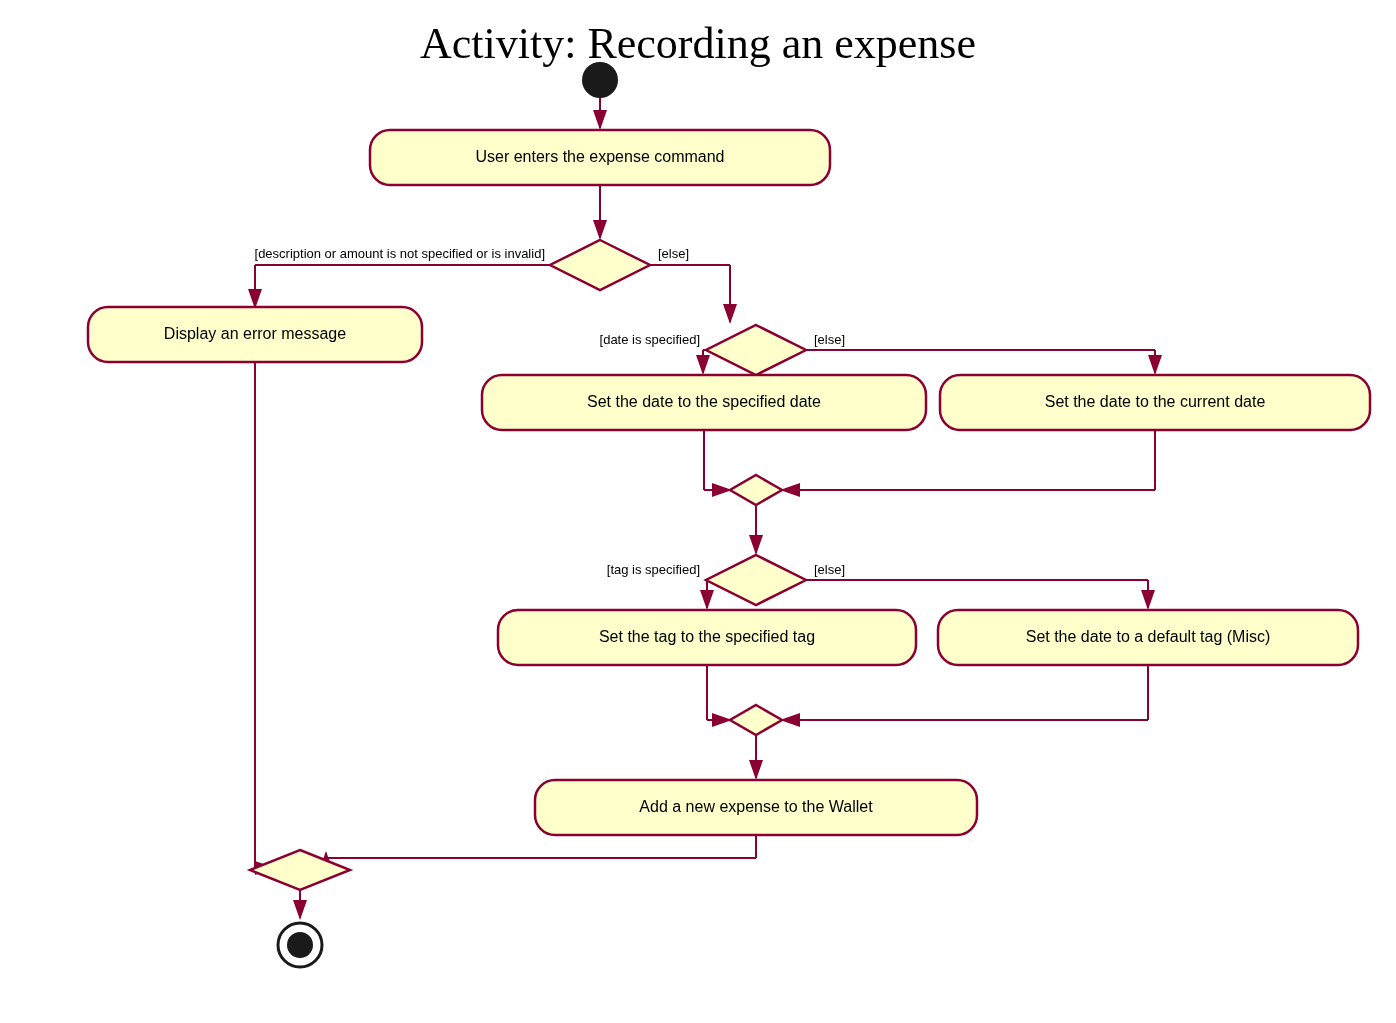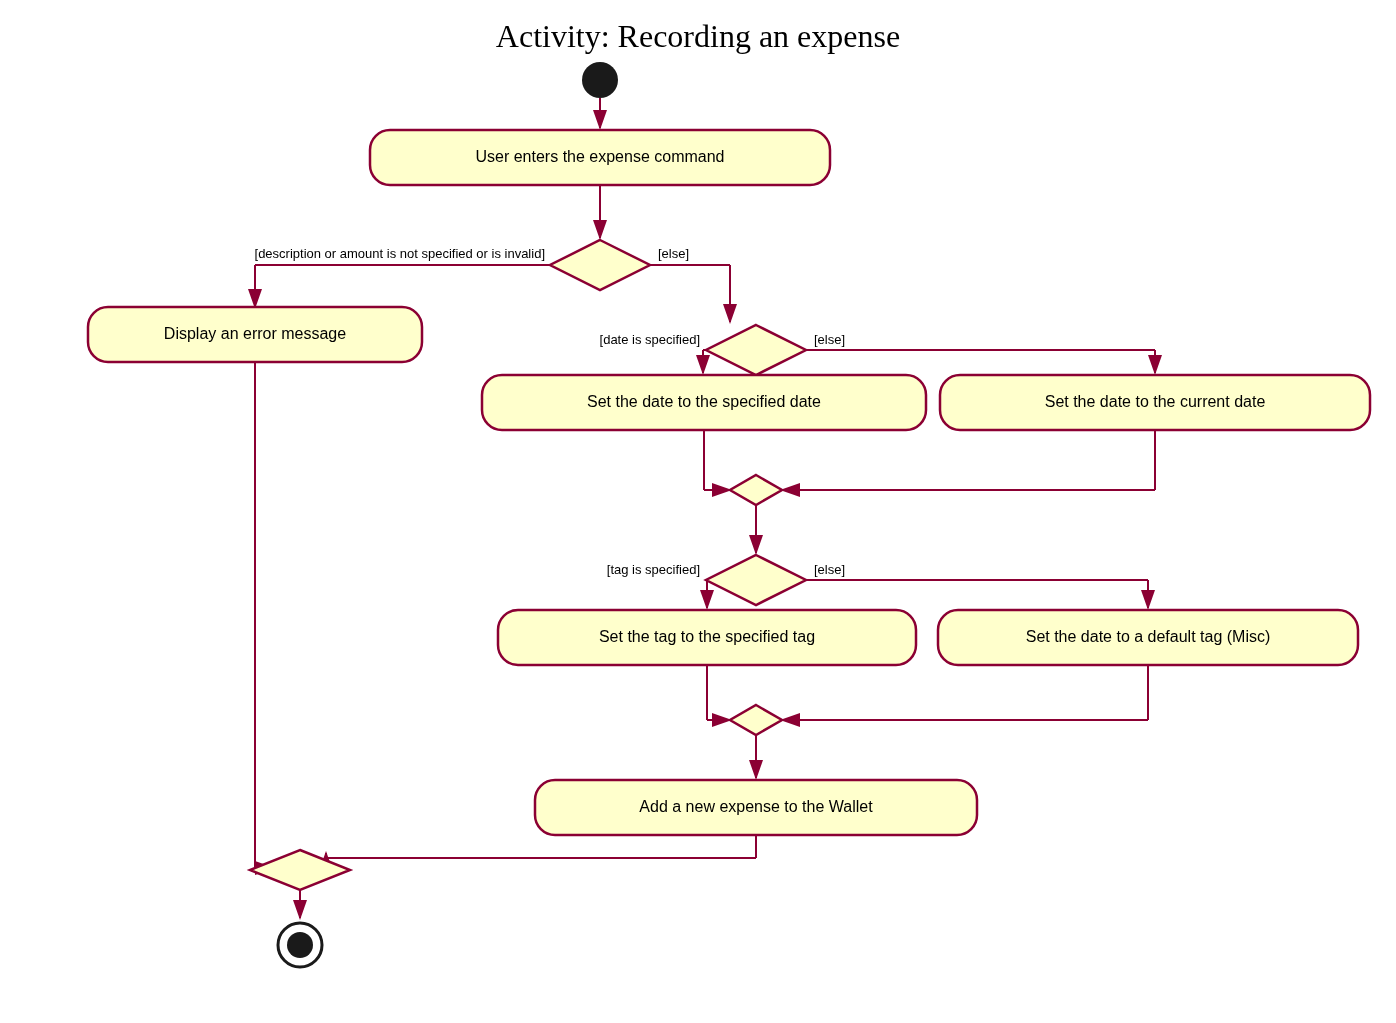--- a/index.html
+++ b/index.html
@@ -12,21 +12,21 @@
       position: relative;
     }
     #diagram-container {
       position: relative;
       width: 1396px;
       height: 1023px;
     }
     h1 {
       text-align: center;
       font-family: 'Georgia', serif;
-      font-size: 32px;
+      font-size: 44px;
       font-weight: normal;
       padding-top: 18px;
       color: #000;
     }
     svg {
       position: absolute;
       top: 0;
       left: 0;
       width: 1396px;
       height: 1023px;

